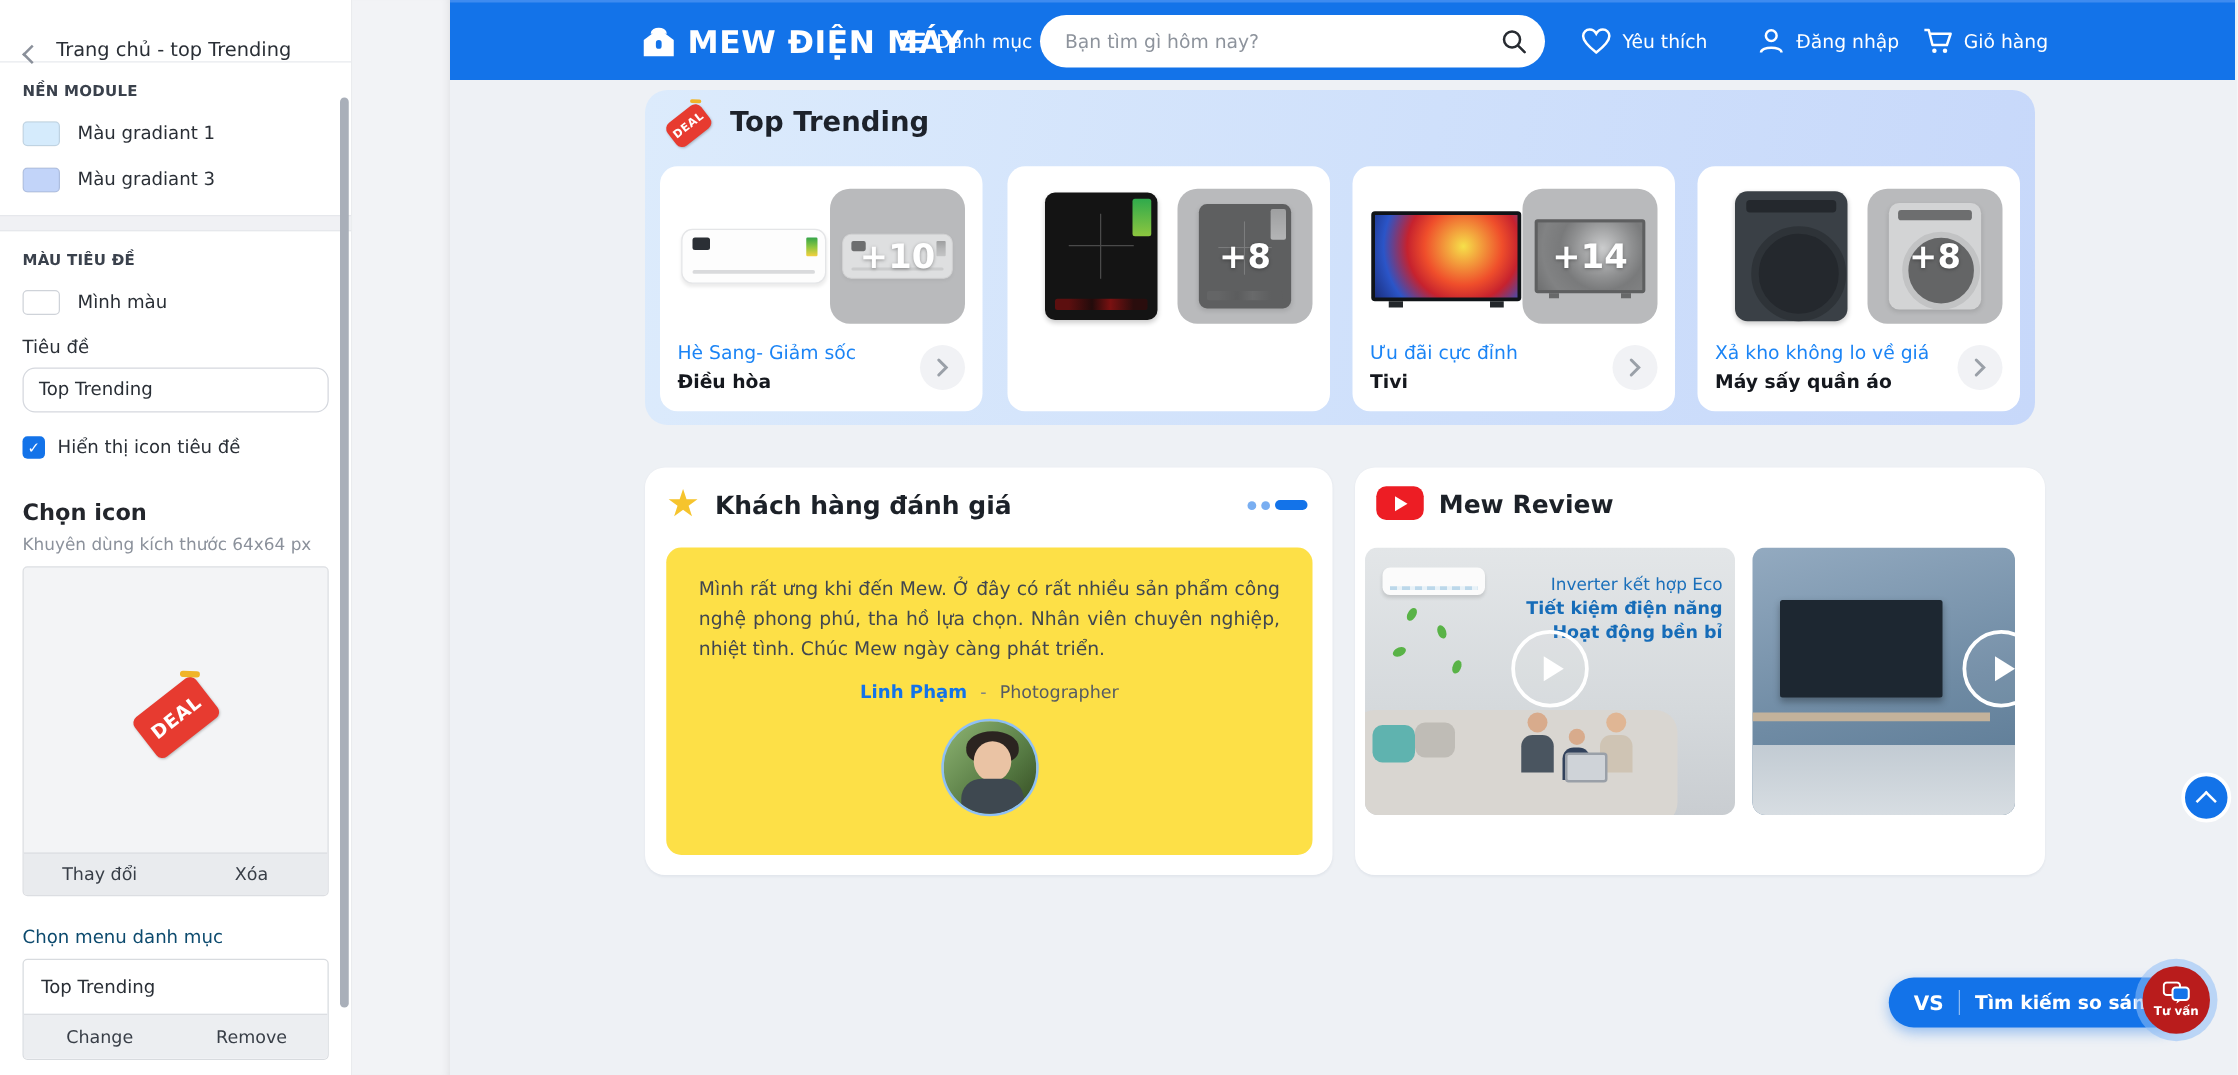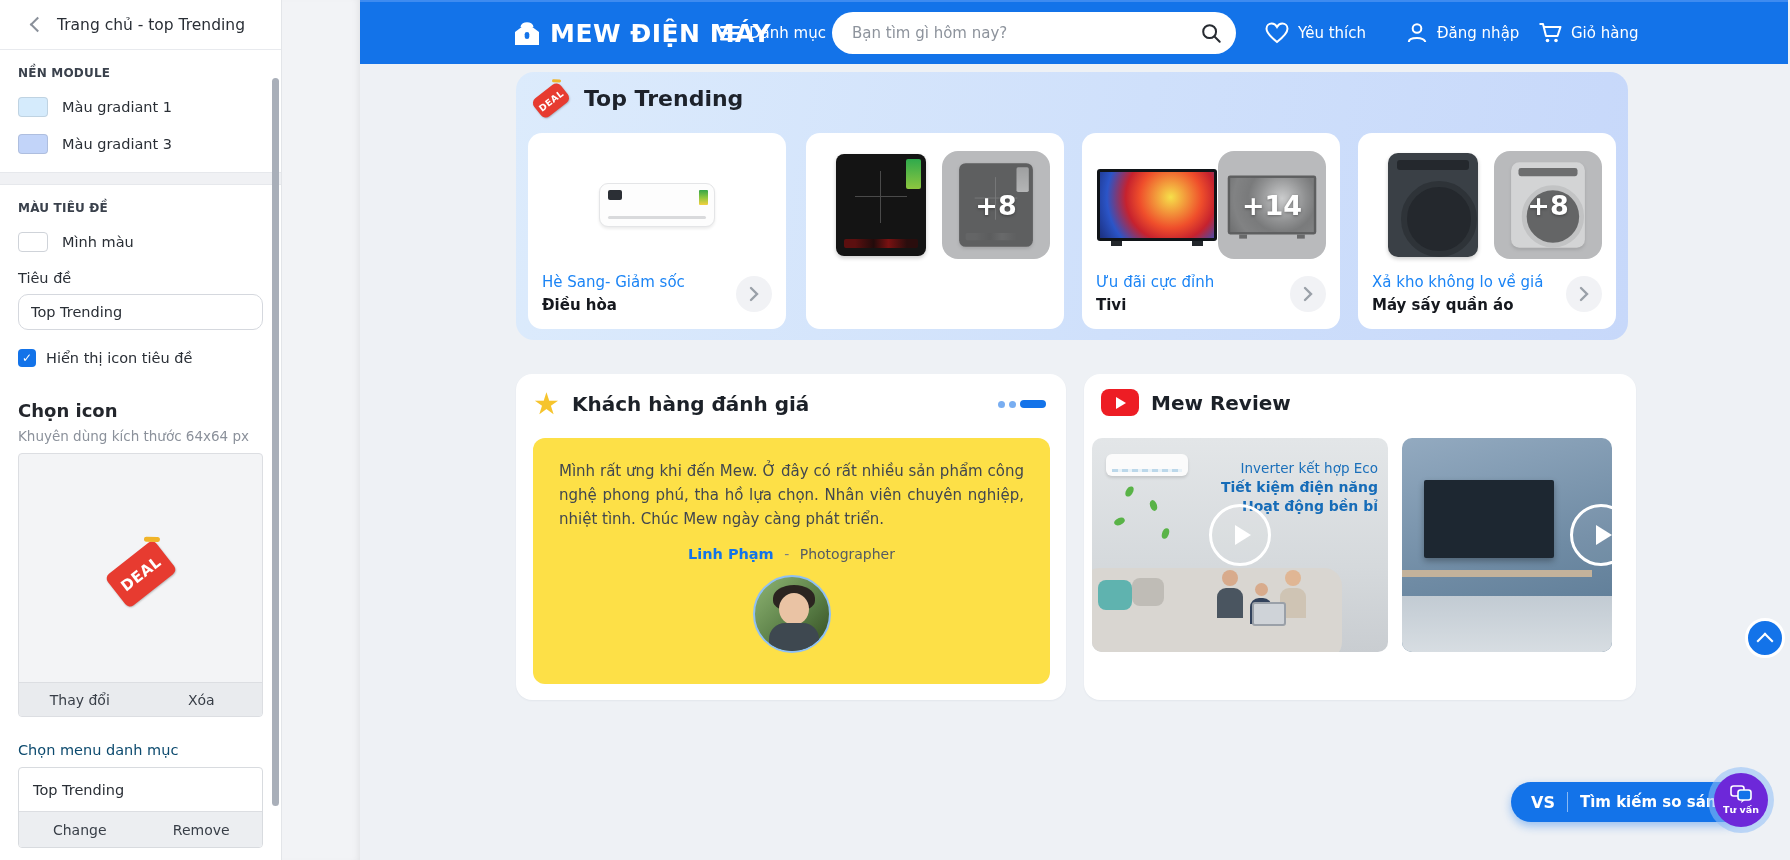--- a/index.html
+++ b/index.html
@@ -2,21 +2,21 @@
 <html><head>
 <meta charset="utf-8">
 <style>
   * { margin:0; padding:0; box-sizing:border-box; }
   html,body { width:1790px; height:860px; overflow:hidden; }
   body { font-family:"DejaVu Sans","Liberation Sans",sans-serif; background:#ffffff; position:relative; color:#2a2f36; }
 
   
   .sidebar { position:absolute; left:0; top:0; width:282px; height:860px; background:#fff; border-right:1px solid #e3e5e9; }
   .sb-scroll { position:absolute; right:2px; top:78px; width:7px; height:728px; background:#a9afb9; border-radius:4px; }
-  .sb-header { height:50px; display:flex; align-items:center; gap:14px; padding:0 30px; border-bottom:1px solid #e8eaee; }
+  .sb-header { height:50px; display:flex; align-items:flex-end; gap:14px; padding:0 18px; border-bottom:1px solid #e8eaee; }
   .back-ic { width:11px; height:11px; border-left:2px solid #8a909a; border-bottom:2px solid #8a909a; transform:rotate(45deg); margin-left:2px; cursor:pointer; }
   .sb-title { font-size:15.5px; font-weight:500; color:#2a2f36; }
   .sec-label { font-size:12px; font-weight:700; color:#3a414c; letter-spacing:.2px; }
   .sb-sec { padding:16px 18px 0; }
   .swatch-row { display:flex; align-items:center; gap:14px; margin-top:17px; }
   .swatch { width:30px; height:20px; border-radius:4px; border:1px solid rgba(0,0,0,.10); cursor:pointer; }
   .swatch-label { font-size:14.5px; color:#2a2f36; }
   .sb-divider { height:13px; background:#f0f1f4; border-top:1px solid #e6e8ec; border-bottom:1px solid #e6e8ec; margin-top:18px; }
   .field-label { font-size:14.5px; color:#2a2f36; margin-top:18px; }
   .sb-input { width:100%; height:36px; margin-top:8px; border:1px solid #d5d8de; border-radius:10px; padding:0 12px; font-size:14.5px; color:#2a2f36; font-family:inherit; outline:none; background:#fff; }
@@ -146,21 +146,21 @@
   .v2-floor { position:absolute; left:0; bottom:0; width:100%; height:56px; background:linear-gradient(180deg,#c2cbd3,#d7dde2); }
 
   
   .scrolltop { position:absolute; left:1385px; top:618px; width:40px; height:40px; border-radius:50%; background:#1373e9; border:3px solid #fff; display:flex; align-items:center; justify-content:center; cursor:pointer; }
   .up-ic { width:12px; height:12px; border-left:2.5px solid #fff; border-top:2.5px solid #fff; transform:rotate(45deg); margin-top:5px; }
   .compare-pill { position:absolute; left:1151px; top:782px; height:40px; background:#1373e9; border-radius:21px; display:flex; align-items:center; gap:12px; padding:0 20px; box-shadow:0 4px 10px rgba(19,115,233,.4); cursor:pointer; }
   .vs { color:#fff; font-size:16px; font-weight:800; }
   .pill-div { width:1px; height:20px; background:rgba(255,255,255,.5); }
   .compare-label { color:#fff; font-size:15px; font-weight:700; }
   .consult { position:absolute; left:1348px; top:767px; width:66px; height:66px; border-radius:50%; background:rgba(143,190,245,.55); display:flex; align-items:center; justify-content:center; cursor:pointer; }
-  .consult-inner { width:54px; height:54px; border-radius:50%; background:#6d28d9; display:flex; flex-direction:column; align-items:center; justify-content:center; gap:1px; }
+  .consult-inner { width:54px; height:54px; border-radius:50%; background:#b91c1c; display:flex; flex-direction:column; align-items:center; justify-content:center; gap:1px; }
   .consult-label { color:#fff; font-size:9.5px; font-weight:700; }
 
   svg { display:block; }
 </style>
 </head>
 <body>
 
 <div class="sidebar">
   <div class="sb-header">
     <div class="back-ic"></div>
@@ -276,20 +276,26 @@
       <div class="panel-title">Top Trending</div>
     </div>
 
     <div class="t-card" style="left:12px;">
       <div class="t-imgs">
         <div class="p-wrap">
             <div class="mock p-ac">
               <div class="ac-logo"></div>
             </div>
           </div>
+        <div class="ghost">
+          <div class="mock p-ac">
+              <div class="ac-logo"></div>
+            </div>
+          <span class="badge">+10</span>
+        </div>
       </div>
       <div class="t-foot">
         <div>
           <div class="t-title">Hè Sang- Giảm sốc</div>
           <div class="t-sub">Điều hòa</div>
         </div>
         <div class="chev-btn">
           <svg width="10" height="16" viewBox="0 0 10 16">
               <path d="M2 2 L8 8 L2 14" fill="none" stroke="#9aa0a8" stroke-width="2.4" stroke-linecap="round"></path>
             </svg>

